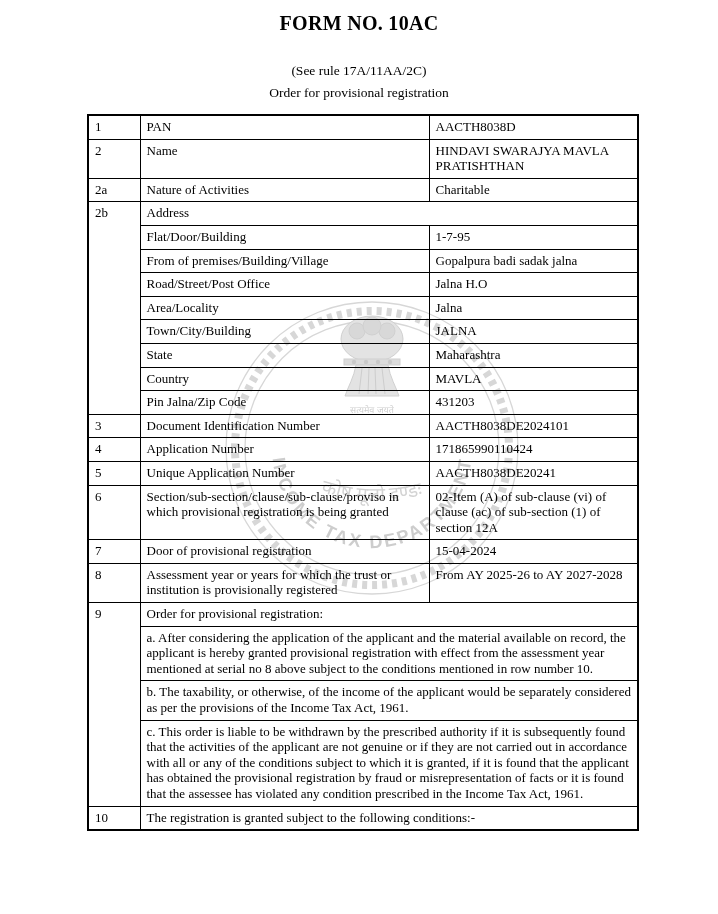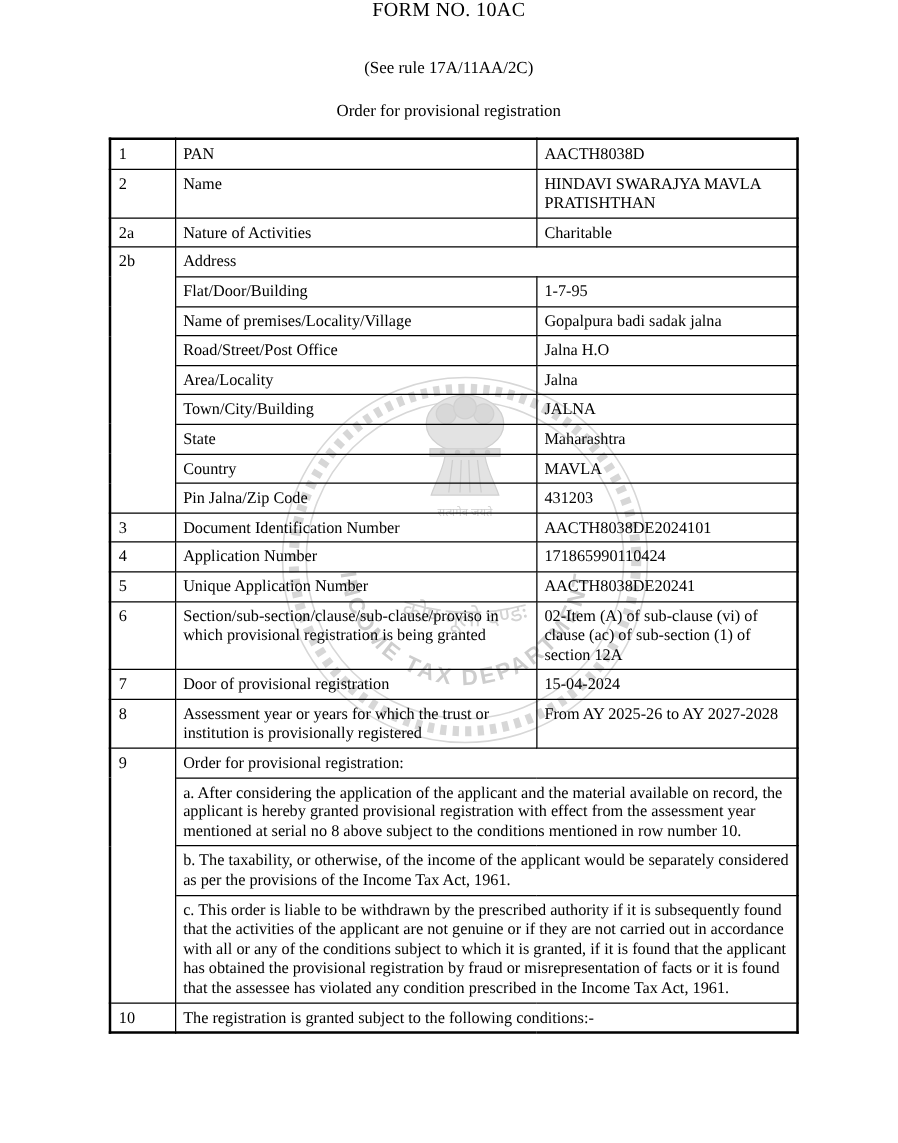--- a/index.html
+++ b/index.html
@@ -10,30 +10,31 @@
   body {
     width: 718px;
     height: 914px;
     position: relative;
     overflow: hidden;
     font-family: "Liberation Serif", serif;
     color: #000;
   }
   .page-header { text-align: center; position: relative; z-index: 2; }
   .form-title {
-    font-size: 16px;
-    font-weight: normal;
+    padding-top: 12px;
+    font-size: 20px;
+    font-weight: bold;
     letter-spacing: 0.3px;
   }
   .rule-line {
     margin-top: 28px;
     font-size: 13.5px;
   }
   .order-line {
-    margin-top: 19px;
+    margin-top: 6px;
     font-size: 13.5px;
   }
   table.form-table {
     border-collapse: collapse;
     width: 550px;
     margin: 13px 0 0 87px;
     position: relative;
     z-index: 1;
     background: transparent;
     table-layout: fixed;
@@ -126,21 +127,21 @@
     </tr>
     <tr>
       <td rowspan="9">2b</td>
       <td colspan="2">Address</td>
     </tr>
     <tr>
       <td>Flat/Door/Building</td>
       <td>1-7-95</td>
     </tr>
     <tr>
-      <td>Name of premises/Locality/Village</td>
+      <td>From of premises/Building/Village</td>
       <td>Gopalpura badi sadak jalna</td>
     </tr>
     <tr>
       <td>Road/Street/Post Office</td>
       <td>Jalna H.O</td>
     </tr>
     <tr>
       <td>Area/Locality</td>
       <td>Jalna</td>
     </tr>

